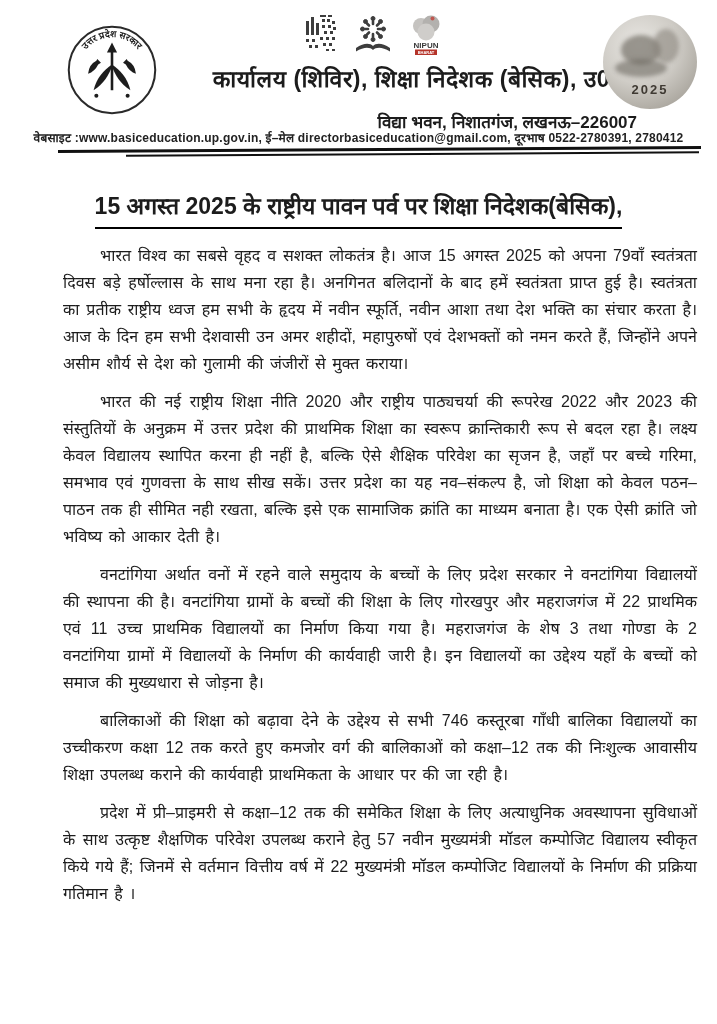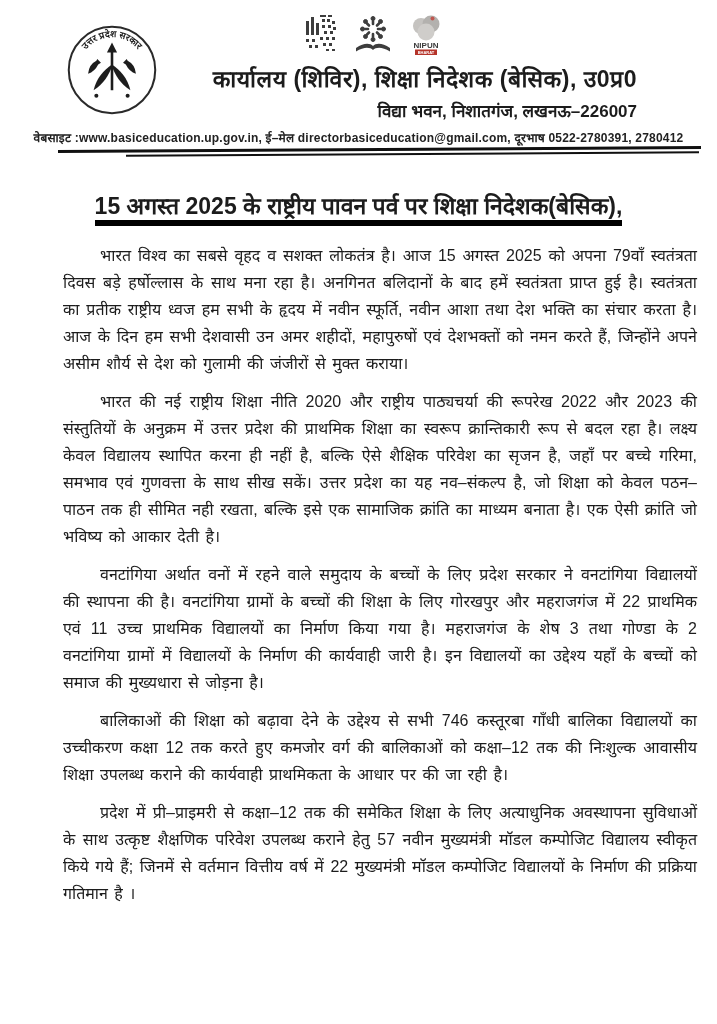--- a/index.html
+++ b/index.html
@@ -8,38 +8,38 @@
     background:#fff; color:#1c1c1c; overflow:hidden;
     font-family:"Liberation Sans","DejaVu Sans",sans-serif;
   }
   
   .header{position:relative; height:160px;}
   .emblem{position:absolute; left:66px; top:24px; width:92px; height:92px;}
   .center-logos{position:absolute; left:304px; top:13px; width:126px; height:48px;
     display:flex; align-items:flex-start; gap:15px;}
   .header-text{position:absolute; left:80px; right:80px; top:64px; text-align:right;}
   .office-line{font-size:23px; font-weight:700; letter-spacing:.5px; line-height:30px;}
-  .address-line{font-size:17px; font-weight:700; margin-top:5px;}
+  .address-line{font-size:17px; font-weight:700; margin-top:16px;}
   .contact-line{position:absolute; left:0; right:0; top:129px; text-align:center;
     font-size:12px; font-weight:700; color:#222; letter-spacing:.2px;}
   .seal{position:absolute; left:603px; top:15px; width:94px; height:94px; border-radius:50%;
     background:radial-gradient(circle at 38% 32%, #e9e7e3 0%, #cfccc6 45%, #aaa69e 80%, #9b968e 100%);
     overflow:hidden;}
   .seal .blob{position:absolute; border-radius:50%; filter:blur(2px);}
   .seal .b1{left:18px; top:20px; width:40px; height:30px; background:#7e7a72; opacity:.75;}
   .seal .b2{left:12px; top:44px; width:52px; height:18px; background:#6f6b63; opacity:.6;}
   .seal .b3{left:50px; top:14px; width:26px; height:34px; background:#8a857d; opacity:.6;}
   .seal .year{position:absolute; left:0; right:0; bottom:12px; text-align:center;
     font-size:13px; font-weight:700; color:#3f3a33; letter-spacing:2px;}
   .rule{position:absolute; background:#101010; transform:rotate(-0.35deg);}
   .rule-a{left:58px; right:16px; top:148px; height:3px;}
   .rule-b{left:126px; right:18px; top:153px; height:2px;}
   
   .title{margin-top:26px; text-align:center; font-weight:700; font-size:23px; line-height:40px;}
-  .title .u{border-bottom:6px solid #000000; padding-bottom:1px;}
+  .title .u{border-bottom:2px solid #000000; padding-bottom:8px;}
   
   .body-text{margin:16px 20px 0 63px; font-size:16px; line-height:27px;
     text-align:justify; text-justify:inter-word;}
   .body-text p{margin:0 0 11px 0; text-indent:37px; word-spacing:2px;}
   .icon-svg{display:block;}
 </style>
 </head>
 <body>
 
 <div class="page">
@@ -133,20 +133,26 @@
           <text x="18" y="40.8" text-anchor="middle" font-size="4" font-weight="bold" fill="#ffffff">BHARAT</text>
         </svg>
       </span>
     </div>
 
     <div class="header-text">
       <div class="office-line">कार्यालय (शिविर), शिक्षा निदेशक (बेसिक), उ0प्र0</div>
       <div class="address-line">विद्या भवन, निशातगंज, लखनऊ–226007</div>
     </div>
 
+    <div class="seal">
+      <div class="blob b1"></div>
+        <div class="blob b2"></div>
+        <div class="blob b3"></div>
+      <div class="year">2025</div>
+    </div>
 
     <div class="contact-line">वेबसाइट :www.basiceducation.up.gov.in, ई–मेल directorbasiceducation@gmail.com, दूरभाष 0522-2780391, 2780412</div>
 
     <div class="rule rule-a"></div>
     <div class="rule rule-b"></div>
   </div>
 
   <div class="title">
     <div><span class="u">15 अगस्त 2025 के राष्ट्रीय पावन पर्व पर शिक्षा निदेशक(बेसिक),</span></div>
   </div>

